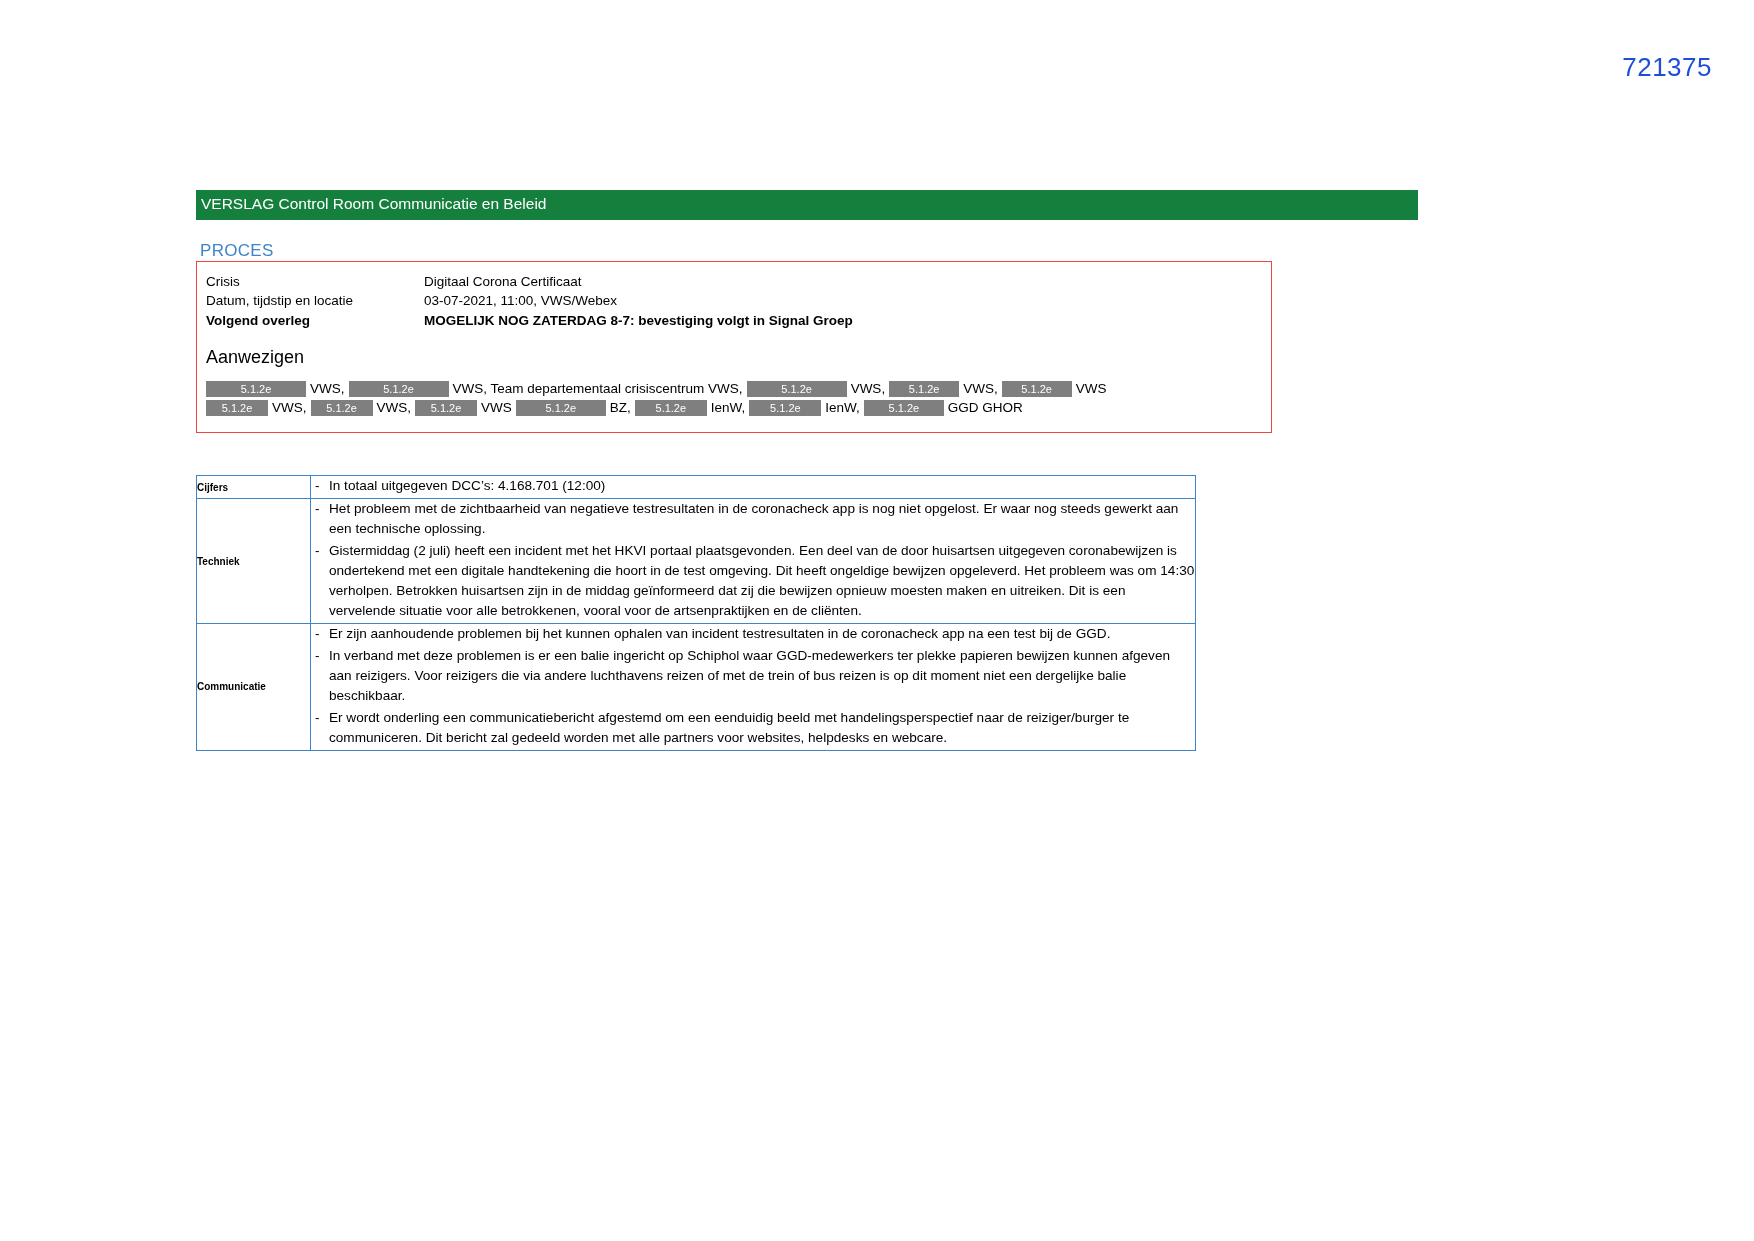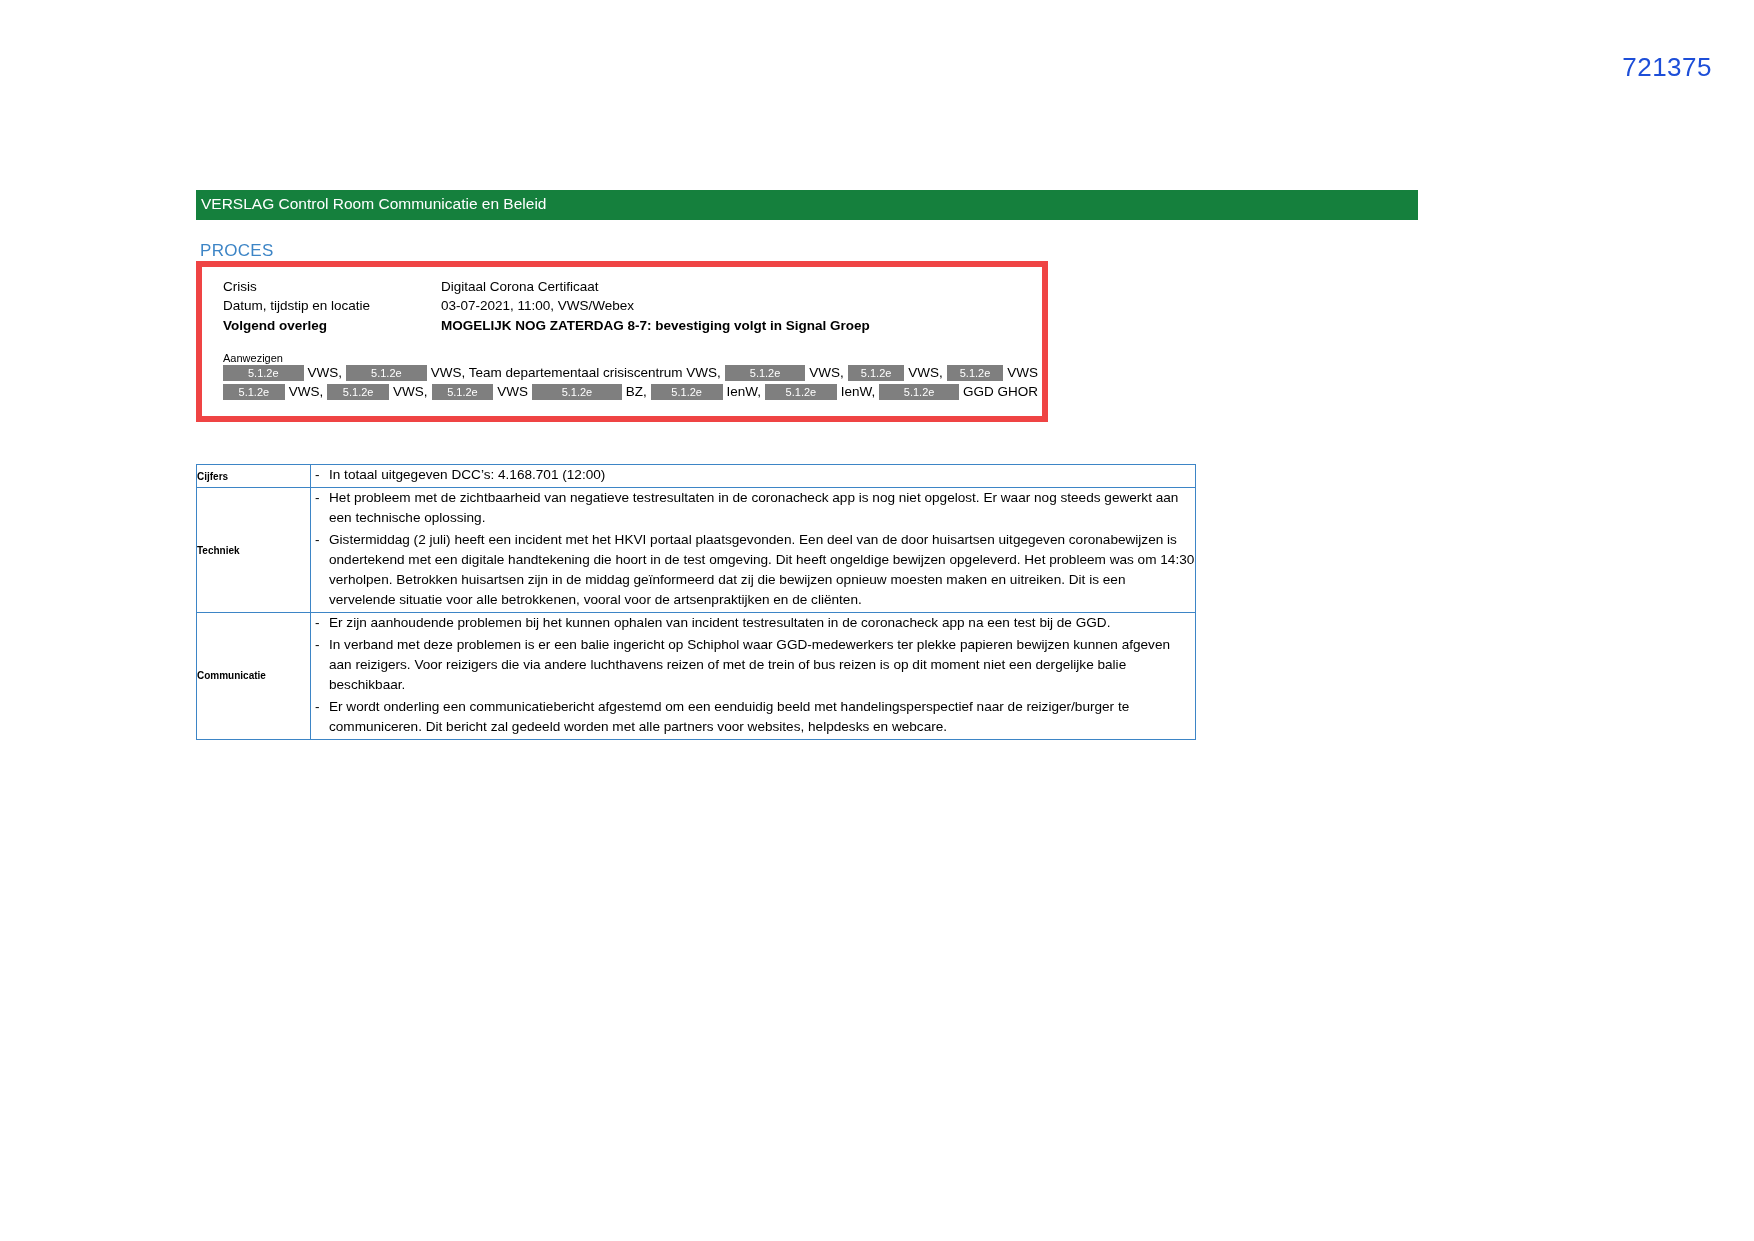--- a/index.html
+++ b/index.html
@@ -45,46 +45,46 @@
 
   .section-heading {
     color: #3d85c6;
     font-size: 17px;
     margin: 21px 0 0 4px;
     letter-spacing: 0.3px;
   }
 
   
   .proces-box {
-    border: 6px solid #ef4444;
+    border: 1px solid #ef4444;
     box-sizing: border-box;
-    width: 852px;
-    padding: 10px 0 14px 12px;
+    width: 1076px;
+    padding: 10px 0 14px 0;
     position: relative;
   }
 
   .meta-row {
     display: flex;
     font-size: 13.5px;
     line-height: 1.45;
     padding-left: 9px;
   }
   .meta-label { width: 218px; flex: none; }
   .meta-value { }
   .bold { font-weight: bold; }
 
   .aanwezigen-label {
-    font-size: 11px;
+    font-size: 18px;
     padding-left: 9px;
     margin-top: 17px;
   }
 
   .redact-lines {
     padding-left: 9px;
-    margin-top: 0;
+    margin-top: 12px;
     font-size: 13px;
     line-height: 1.0;
   }
   .rline {
     display: flex;
     align-items: center;
     white-space: nowrap;
     height: 17px;
     margin-bottom: 2px;
   }

